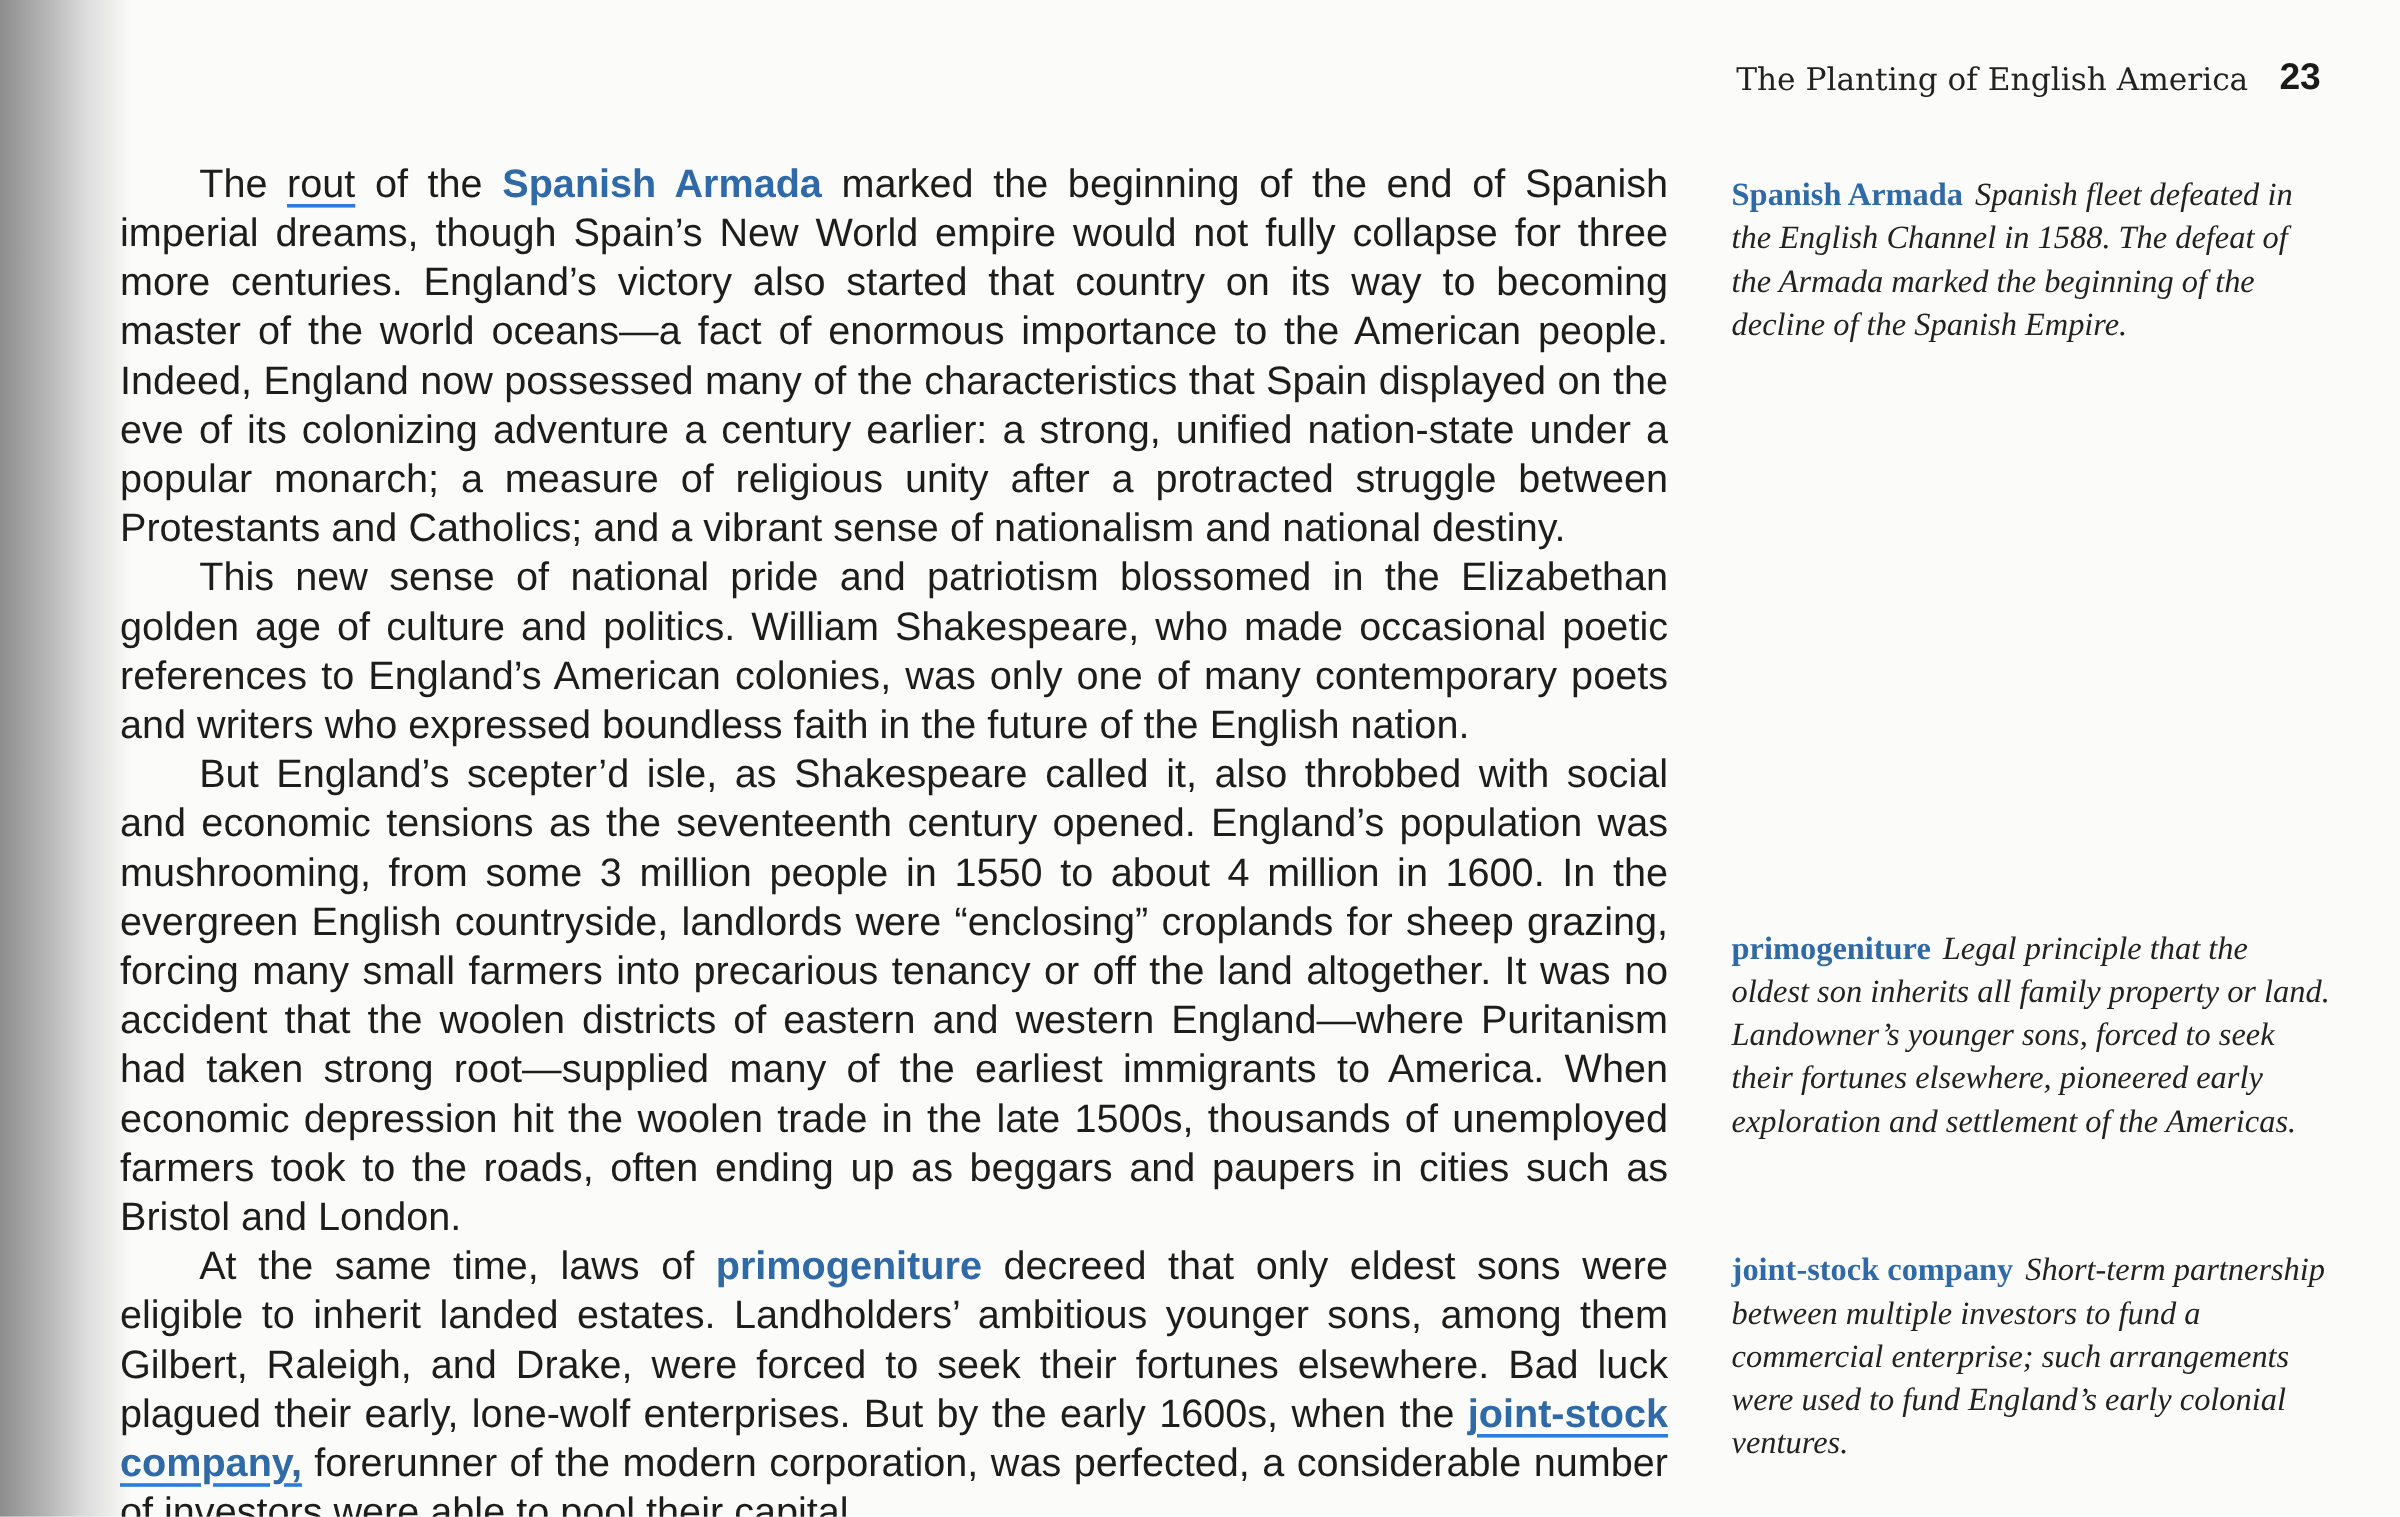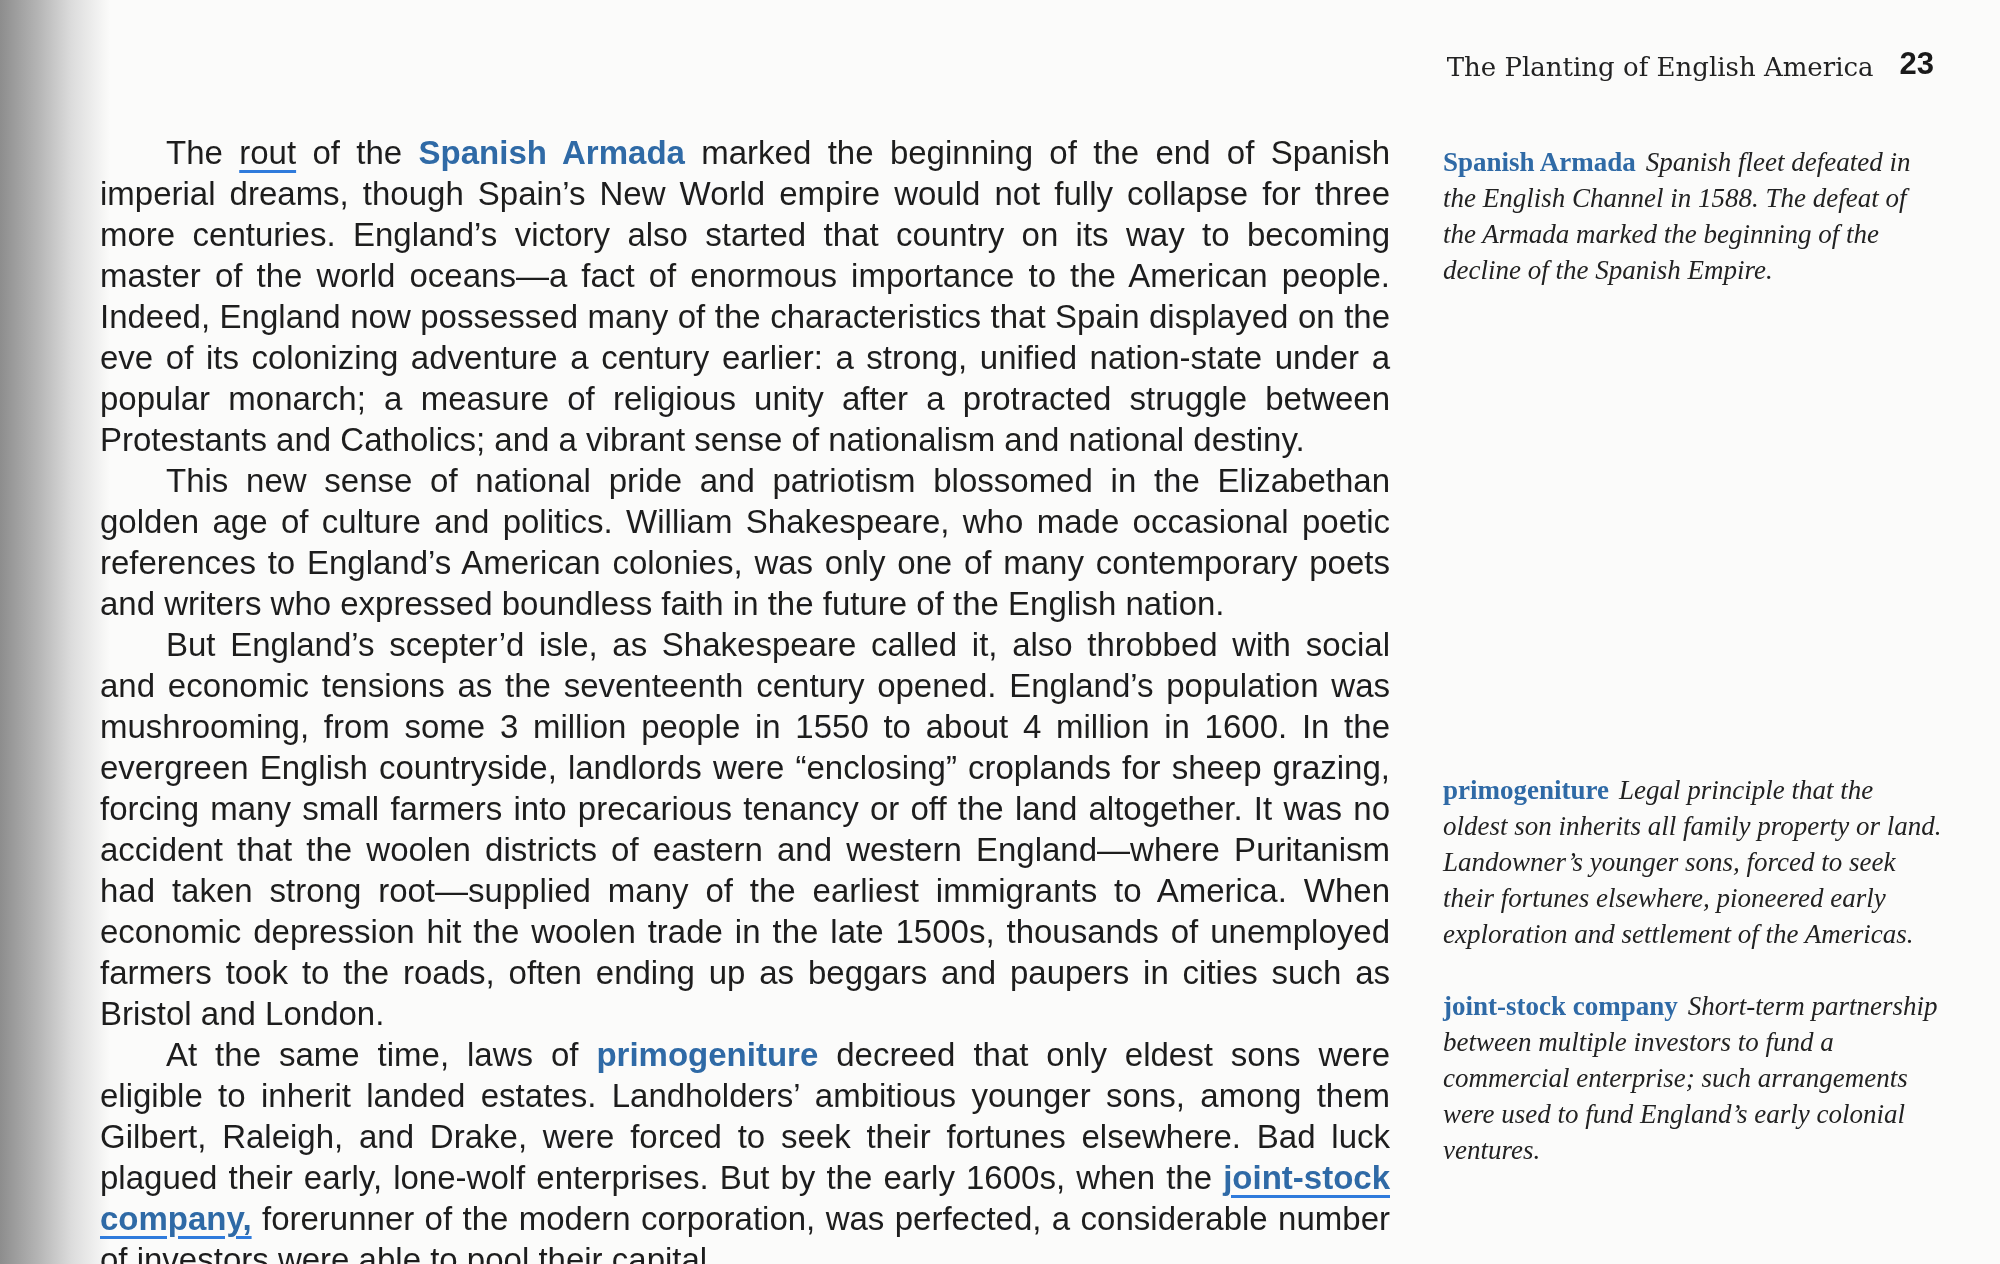--- a/index.html
+++ b/index.html
@@ -33,21 +33,21 @@
   .underlined { text-decoration: underline; text-decoration-color: #2f7bdc; text-decoration-thickness: 3px; text-underline-offset: 6px; }
   .glossary {
     position: absolute; left: 1443px; width: 500px;
     font-family: "Liberation Serif", serif; font-size: 27px; line-height: 36px;
     color: #222;
   }
   .glossary .term { color: #2f6aa6; font-weight: bold; font-style: normal; margin-right: 10px; }
   .glossary .def { font-style: italic; }
   .g1 { top: 144px; }
   .g2 { top: 772px; }
-  .g3 { top: 988px; }
+  .g3 { top: 1040px; }
 </style>
 </head>
 <body>
 
 <div class="spine-shadow"></div>
 
 <div class="running-head">
   <span class="running-title">The Planting of English America</span>
   <span class="page-number">23</span>
 </div>

